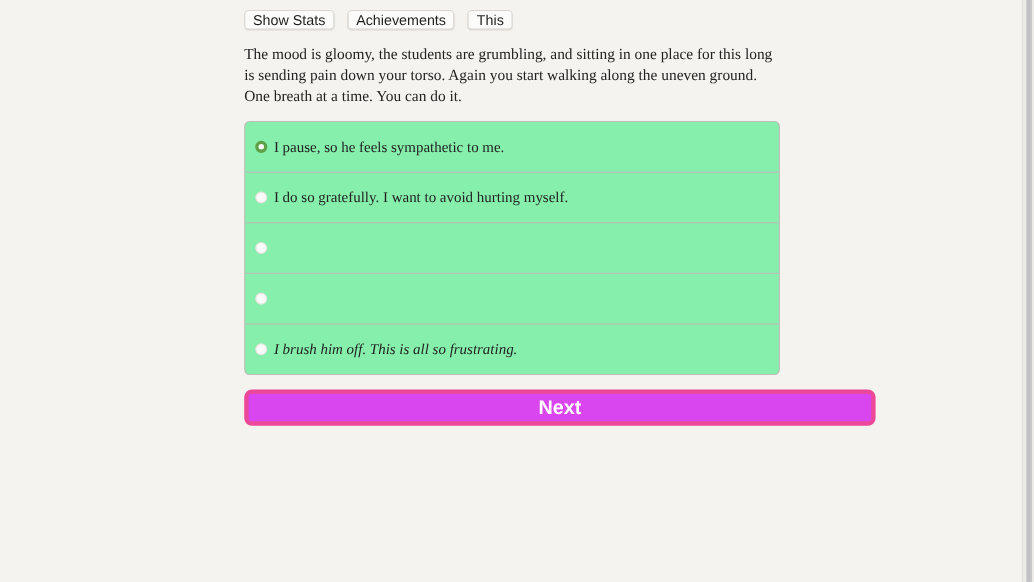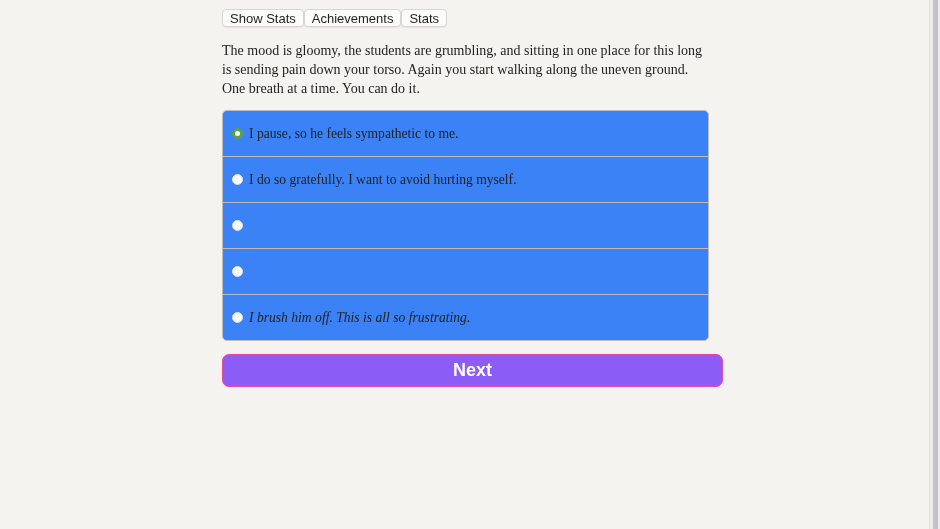--- a/index.html
+++ b/index.html
@@ -16,21 +16,21 @@
     color: #222;
   }
   .page {
     position: absolute;
     left: 222px;
     top: 0;
     width: 487px;
   }
   .top-buttons {
     display: flex;
-    gap: 0;
+    gap: 12px;
     margin-top: 9px;
     height: 20px;
   }
   .top-btn {
     font-family: "Liberation Sans", "DejaVu Sans", sans-serif;
     font-size: 13px;
     line-height: 18px;
     padding: 0 7px;
     background: #fbfbf9;
     border: 1px solid #d7d6d2;
@@ -45,21 +45,21 @@
     font-size: 14px;
     line-height: 19px;
   }
   .story p {
     margin: 0 0 12px 0;
   }
   .choices {
     margin-top: 10px;
     border: 1px solid #bdbcb8;
     border-radius: 5px;
-    background: #3b82f6;
+    background: #86efac;
     overflow: hidden;
   }
   .choice {
     height: 45px;
     display: flex;
     align-items: center;
     padding-left: 9px;
     font-size: 13.6px;
     border-bottom: 1px solid #bdbcb8;
     cursor: pointer;
@@ -78,23 +78,23 @@
     flex: 0 0 auto;
     box-sizing: border-box;
   }
   .radio.checked {
     background: #ffffff;
     border: 3px solid #5da046;
   }
   .next-btn {
     margin-top: 13px;
     height: 33px;
-    width: 501px;
-    background: #8b5cf6;
-    border: 1px solid #ec4899;
+    width: 574px;
+    background: #d946ef;
+    border: 4px solid #ec4899;
     border-radius: 7px;
     color: #ffffff;
     font-family: "Liberation Sans", "DejaVu Sans", sans-serif;
     font-weight: bold;
     font-size: 18px;
     display: flex;
     align-items: center;
     justify-content: center;
     box-sizing: border-box;
     cursor: pointer;
@@ -117,21 +117,21 @@
     background: #c3c2c7;
   }
 </style>
 </head>
 <body>
 
 <div class="page">
   <div class="top-buttons">
     <button class="top-btn">Show Stats</button>
     <button class="top-btn">Achievements</button>
-    <button class="top-btn">Stats</button>
+    <button class="top-btn">This</button>
   </div>
 
   <div class="story">
     <p>The mood is gloomy, the students are grumbling, and sitting in one place for this long is sending pain down your torso. Again you start walking along the uneven ground. One breath at a time. You can do it.</p>
   </div>
 
   <div class="choices">
     <label class="choice">
       <span class="radio checked"></span>
       <span>I pause, so he feels sympathetic to me.</span>

